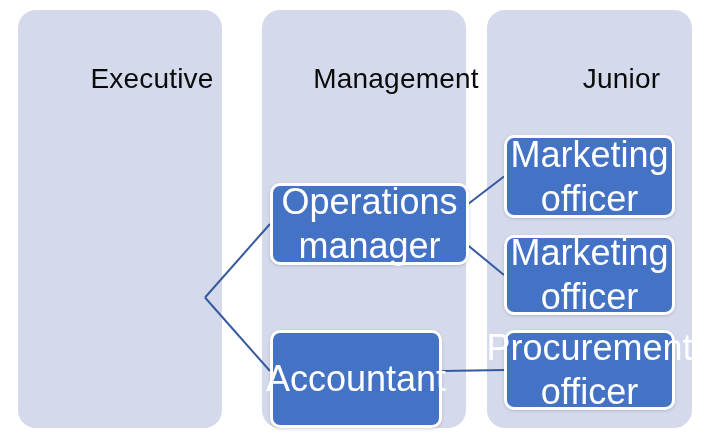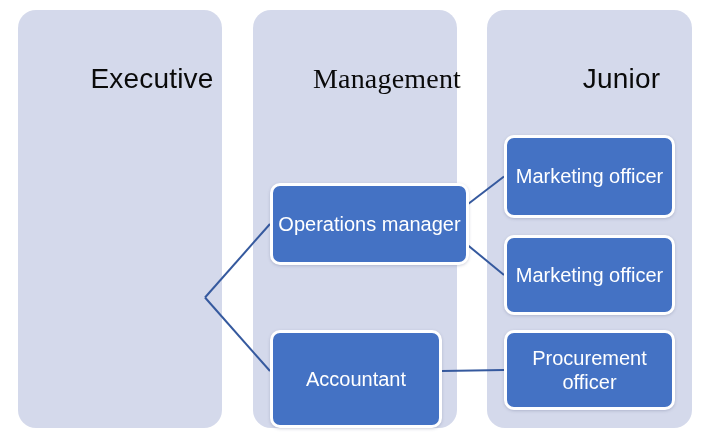--- a/index.html
+++ b/index.html
@@ -18,21 +18,21 @@
   .lane {
     position: absolute;
     top: 10px;
     height: 418px;
     width: 204px;
     background: var(--lane-fill, #D4D9EB);
     border-radius: 18px;
     z-index: 0;
   }
   .lane-1 { left: 18px; }
-  .lane-2 { left: 253px; font-family: Liberation Serif, serif; }
+  .lane-2 { left: 262px; }
   .lane-3 { left: 487px; width: 205px; }
   .lane-title {
     position: absolute;
     top: 52px;
     left: 0;
     width: 100%;
     text-align: center;
     font-size: 28px;
     line-height: 34px;
     color: var(--heading-text, #0a0a0a);
@@ -47,21 +47,21 @@
     pointer-events: none;
   }
   .node {
     position: absolute;
     z-index: 2;
     box-sizing: border-box;
     background: var(--node-fill, #4472C4);
     border: 3px solid var(--node-border, #ffffff);
     border-radius: 10px;
     color: var(--node-text, #ffffff);
-    font-size: 20px;
+    font-size: 36px;
     line-height: 1.22;
     text-align: center;
     display: flex;
     align-items: center;
     justify-content: center;
     padding: 0 2px;
     box-shadow: 0 1px 3px rgba(70, 80, 120, 0.25);
   }
   .node-ceo { left: 35px;  top: 255px; width: 170px; height: 85px; }
   .node-om  { left: 270px; top: 183px; width: 199px; height: 82px; }

